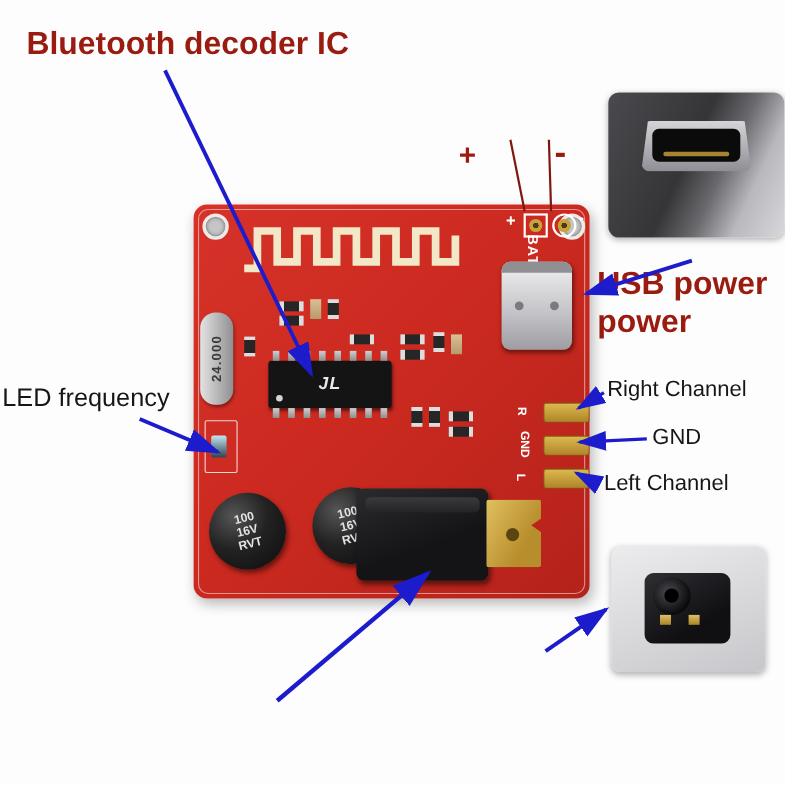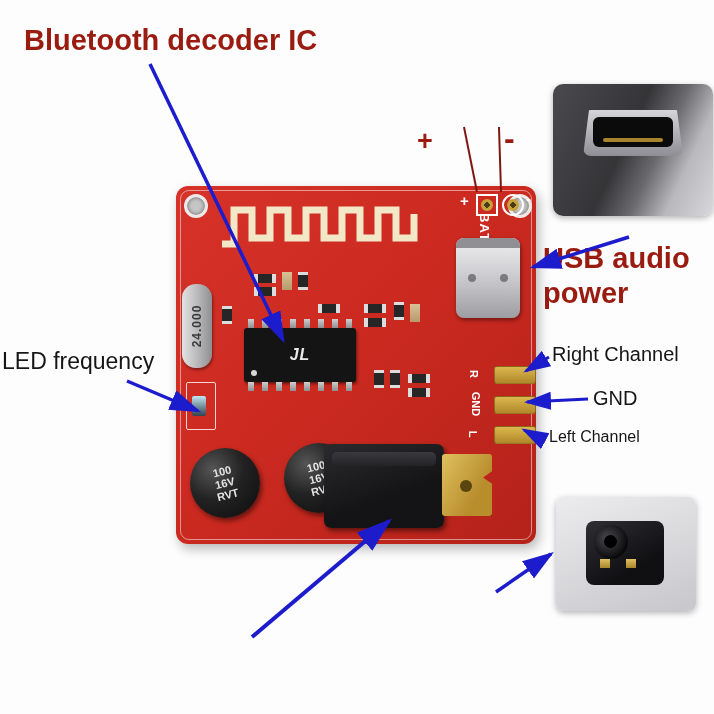--- a/index.html
+++ b/index.html
@@ -27,21 +27,21 @@
   }
   .silk-frame{position:absolute;inset:4px;border:1px solid rgba(255,255,255,.5);border-radius:9px;pointer-events:none;}
   .hole{position:absolute;width:18px;height:18px;border-radius:50%;background:#c6c6c6;border:3px solid #efe9e7;box-shadow:inset 0 0 4px rgba(0,0,0,.5);}
   .crystal{
     position:absolute;left:6px;top:98px;width:30px;height:84px;border-radius:14px;
     background:linear-gradient(90deg,#e3e3e3,#a9a9ab 70%,#8f8f92);
     box-shadow:1px 2px 3px rgba(0,0,0,.4);display:flex;align-items:center;justify-content:center;
   }
   .crystal span{transform:rotate(-90deg);font-size:12px;font-weight:700;color:#3a3a3a;letter-spacing:1px;}
   .ic{
-    position:absolute;left:68px;top:142px;width:112px;height:54px;background:#141414;border-radius:3px;
+    position:absolute;left:68px;top:142px;width:112px;height:43px;background:#141414;border-radius:3px;
     box-shadow:1px 2px 3px rgba(0,0,0,.5);display:flex;align-items:center;justify-content:center;
   }
   .ic .logo{color:#e9e9e9;font-weight:700;font-style:italic;font-size:16px;letter-spacing:1px;}
   .ic .dot{position:absolute;left:7px;bottom:6px;width:6px;height:6px;border-radius:50%;background:#d5d5d5;}
   .pins{position:absolute;left:4px;right:4px;display:flex;justify-content:space-between;}
   .pins.top{top:-9px;} .pins.bot{bottom:-9px;}
   .pins i{width:6px;height:9px;background:linear-gradient(#cfcfcf,#8e8e8e);display:block;}
   .bat{position:absolute;left:294px;top:34px;color:#fff;font-weight:700;font-size:13px;transform:rotate(90deg);transform-origin:center;letter-spacing:1px;}
   .usb-conn{
     position:absolute;left:280px;top:52px;width:64px;height:80px;border-radius:8px;
@@ -106,25 +106,25 @@
   .arrows{position:absolute;left:0;top:0;width:714px;height:714px;pointer-events:none;}
 </style>
 </head>
 <body>
 
 <div class="canvas">
 
   <div class="lbl red-lbl" style="left:24px;top:24px;">Bluetooth decoder IC</div>
   <div class="lbl red-lbl" style="left:417px;top:126px;font-size:27px;">+</div>
   <div class="lbl red-lbl" style="left:504px;top:120px;font-size:32px;">-</div>
-  <div class="lbl red-lbl" style="left:543px;top:242px;">USB audio</div>
+  <div class="lbl red-lbl" style="left:543px;top:242px;">USB power</div>
   <div class="lbl blk-lbl" style="left:552px;top:343px;font-size:20px;">Right Channel</div>
   <div class="lbl red-lbl" style="left:543px;top:277px;">power</div>
   <div class="lbl blk-lbl" style="left:593px;top:387px;font-size:20px;">GND</div>
-  <div class="lbl blk-lbl" style="left:549px;top:428px;font-size:16px;">Left Channel</div>
+  <div class="lbl blk-lbl" style="left:549px;top:428px;font-size:20px;">Left Channel</div>
   <div class="lbl blk-lbl" style="left:2px;top:348px;font-size:23px;">LED frequency</div>
 
   <div class="pcb">
     <div class="silk-frame"></div>
     <div class="hole" style="left:8px;top:8px;"></div>
     <div class="hole" style="left:332px;top:8px;"></div>
 
     <svg class="abs" style="left:40px;top:6px;" width="210" height="60" viewBox="0 0 210 60">
       <path d="M6,52 L18,52 L18,18 L36,18 L36,46 L54,46 L54,18 L72,18 L72,46 L90,46 L90,18 L108,18 L108,46 L126,46 L126,18 L144,18 L144,46 L162,46 L162,18 L180,18 L180,46 L198,46 L198,22" fill="none" stroke="#f2e8c8" stroke-width="7"></path>
     </svg>

